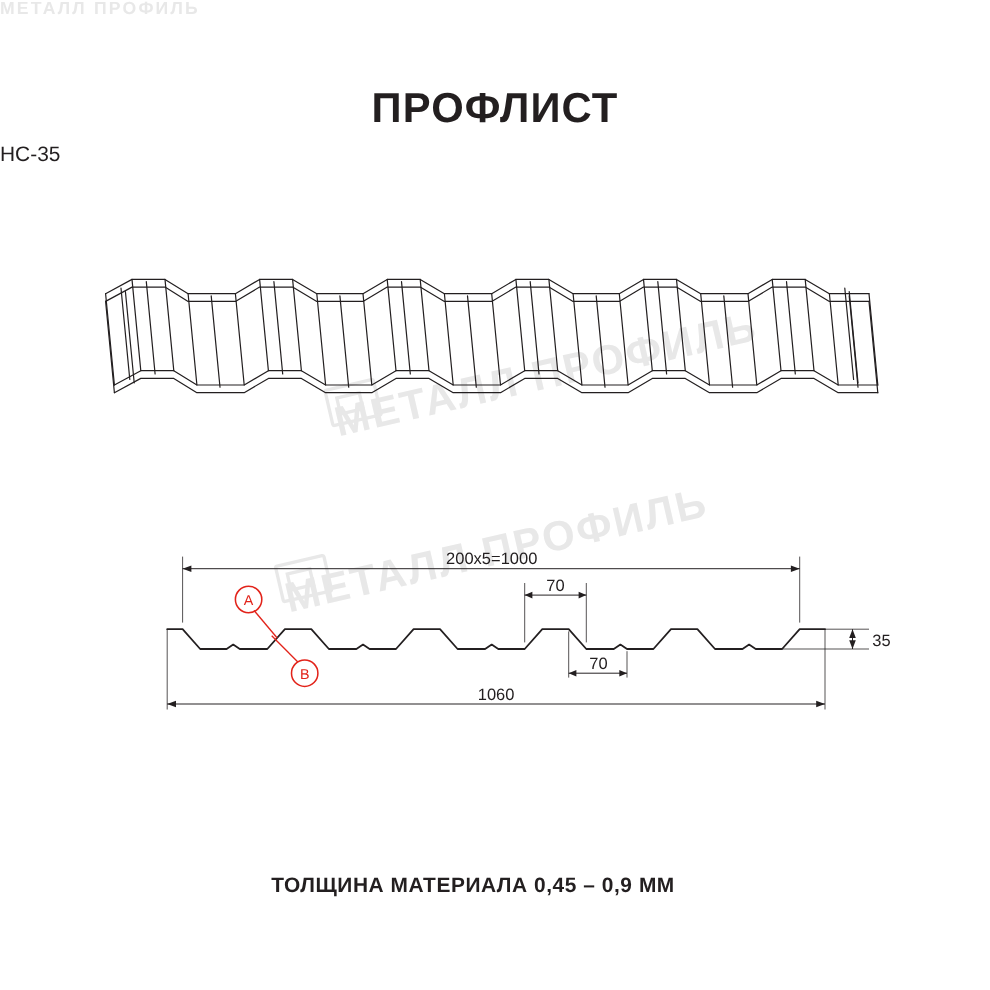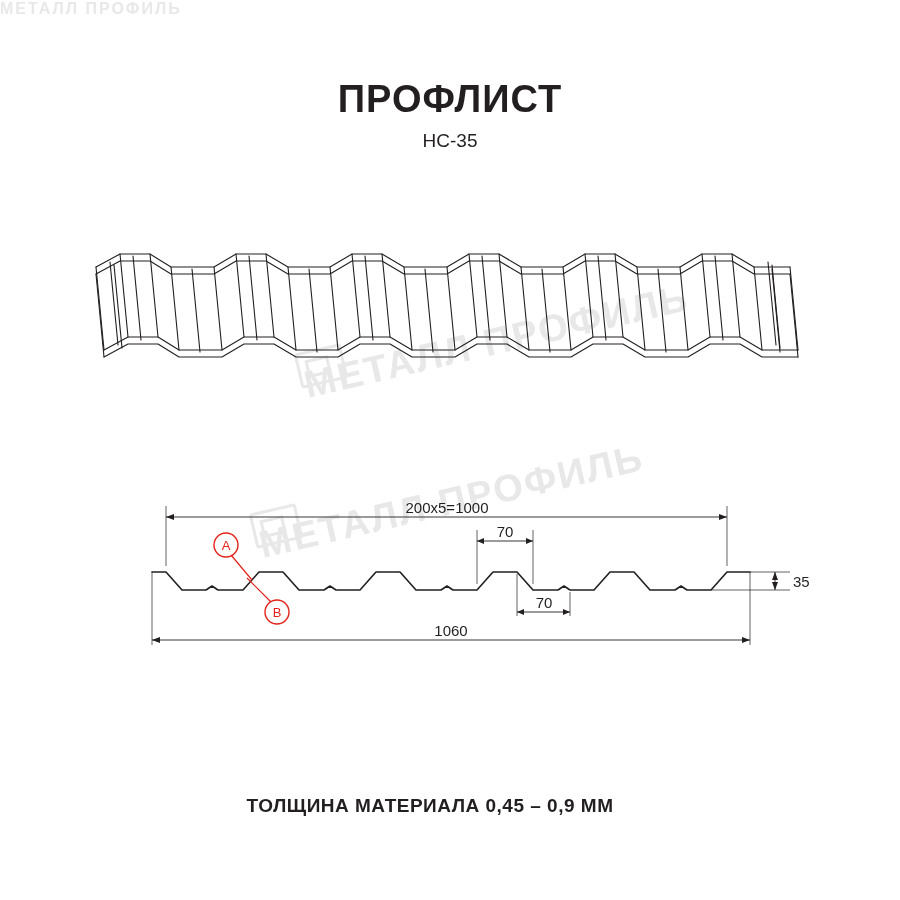--- a/index.html
+++ b/index.html
@@ -24,21 +24,21 @@
     font-size: 38px;
     font-weight: bold;
     letter-spacing: 1px;
     color: #231f20;
   }
   .subtitle {
     position: absolute;
     left: 0;
     top: 130px;
     width: 900px;
-    text-align: center;
+    text-align: left;
     font-size: 19px;
     color: #231f20;
   }
   .footer {
     position: absolute;
     left: 0;
     top: 795px;
     width: 860px;
     text-align: center;
     font-size: 19px;

